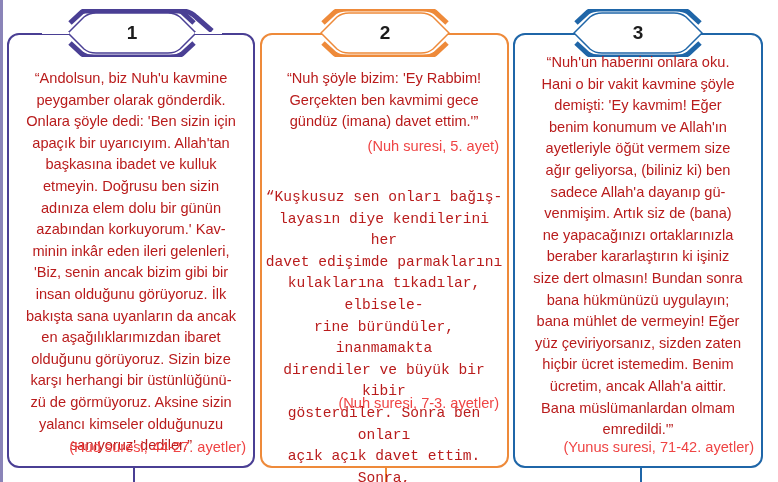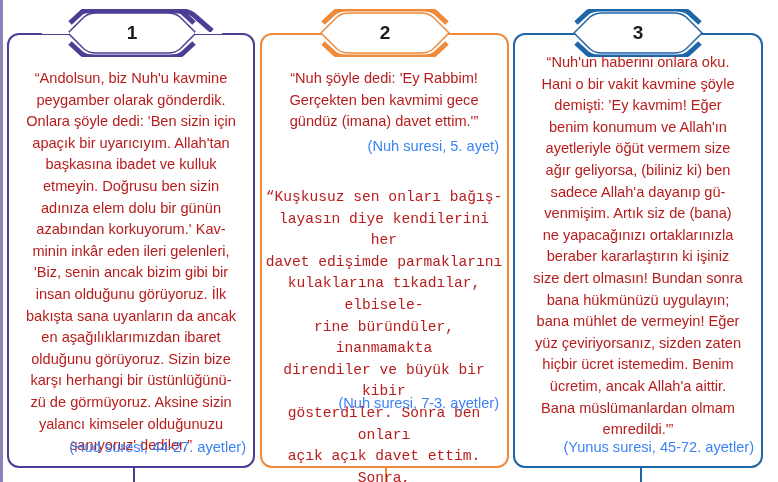--- a/index.html
+++ b/index.html
@@ -41,21 +41,21 @@
 
   .quote {
     position: absolute; text-align: center;
     font-family: "Liberation Sans", sans-serif;
     font-size: 14.6px; line-height: 21.6px; color: #b91c1c;
     white-space: pre-line;
   }
   .ref {
     position: absolute; text-align: right;
     font-family: "Liberation Sans", sans-serif;
-    font-size: 14.6px; line-height: 20px; color: #3b82f6;
+    font-size: 14.6px; line-height: 20px; color: #ef4444;
   }
   .q1 { left: 12px; width: 238px; top: 68px; }
   .r1 { left: 12px; width: 234px; top: 437px; }
   .q2a { left: 265px; width: 238px; top: 68px; }
   .r2a { left: 265px; width: 234px; top: 136px; }
   .q2b { left: 265px; width: 238px; top: 187px; font-family: Liberation Mono, monospace; }
   .r2b { left: 265px; width: 234px; top: 393px; }
   .q3 { left: 518px; width: 240px; top: 52px; }
   .r3 { left: 518px; width: 236px; top: 437px; }
 </style>
@@ -100,21 +100,21 @@
 <div class="panel p2"></div>
 <div class="stem s2"></div>
 <div class="badge b2">
   <svg width="180" height="48" viewBox="0 0 180 48">
     <path d="M26 24 L42 8 Q47 4 54 4 L126 4 Q133 4 138 8 L154 24 L138 40 Q133 44 126 44 L54 44 Q47 44 42 40 Z" fill="#fff" stroke="#ee8a3a" stroke-width="1.5"></path>
     <path d="M28 14 L40 3 Q44 0 52 0 L128 0 Q136 0 140 3 L152 14" fill="none" stroke="#ee8a3a" stroke-width="5"></path>
     <path d="M28 34 L40 45 Q44 48 52 48 L128 48 Q136 48 140 45 L152 34" fill="none" stroke="#ee8a3a" stroke-width="5"></path>
   </svg>
   <div class="num">2</div>
 </div>
-<div class="quote q2a">“Nuh şöyle dedi: 'Ey Rabbim!
+<div class="quote q2a">“Nuh şöyle bizim: 'Ey Rabbim!
 Gerçekten ben kavmimi gece
 gündüz (imana) davet ettim.'”</div>
 <div class="ref r2a">(Nuh suresi, 5. ayet)</div>
 <div class="quote q2b">“Kuşkusuz sen onları bağış-
 layasın diye kendilerini her
 davet edişimde parmaklarını
 kulaklarına tıkadılar, elbisele-
 rine büründüler, inanmamakta
 direndiler ve büyük bir kibir
 gösterdiler. Sonra ben onları
@@ -144,13 +144,13 @@
 ne yapacağınızı ortaklarınızla
 beraber kararlaştırın ki işiniz
 size dert olmasın! Bundan sonra
 bana hükmünüzü uygulayın;
 bana mühlet de vermeyin! Eğer
 yüz çeviriyorsanız, sizden zaten
 hiçbir ücret istemedim. Benim
 ücretim, ancak Allah'a aittir.
 Bana müslümanlardan olmam
 emredildi.'”</div>
-<div class="ref r3">(Yunus suresi, 45-72. ayetler)</div>
+<div class="ref r3">(Yunus suresi, 71-42. ayetler)</div>
 
 </body></html>

